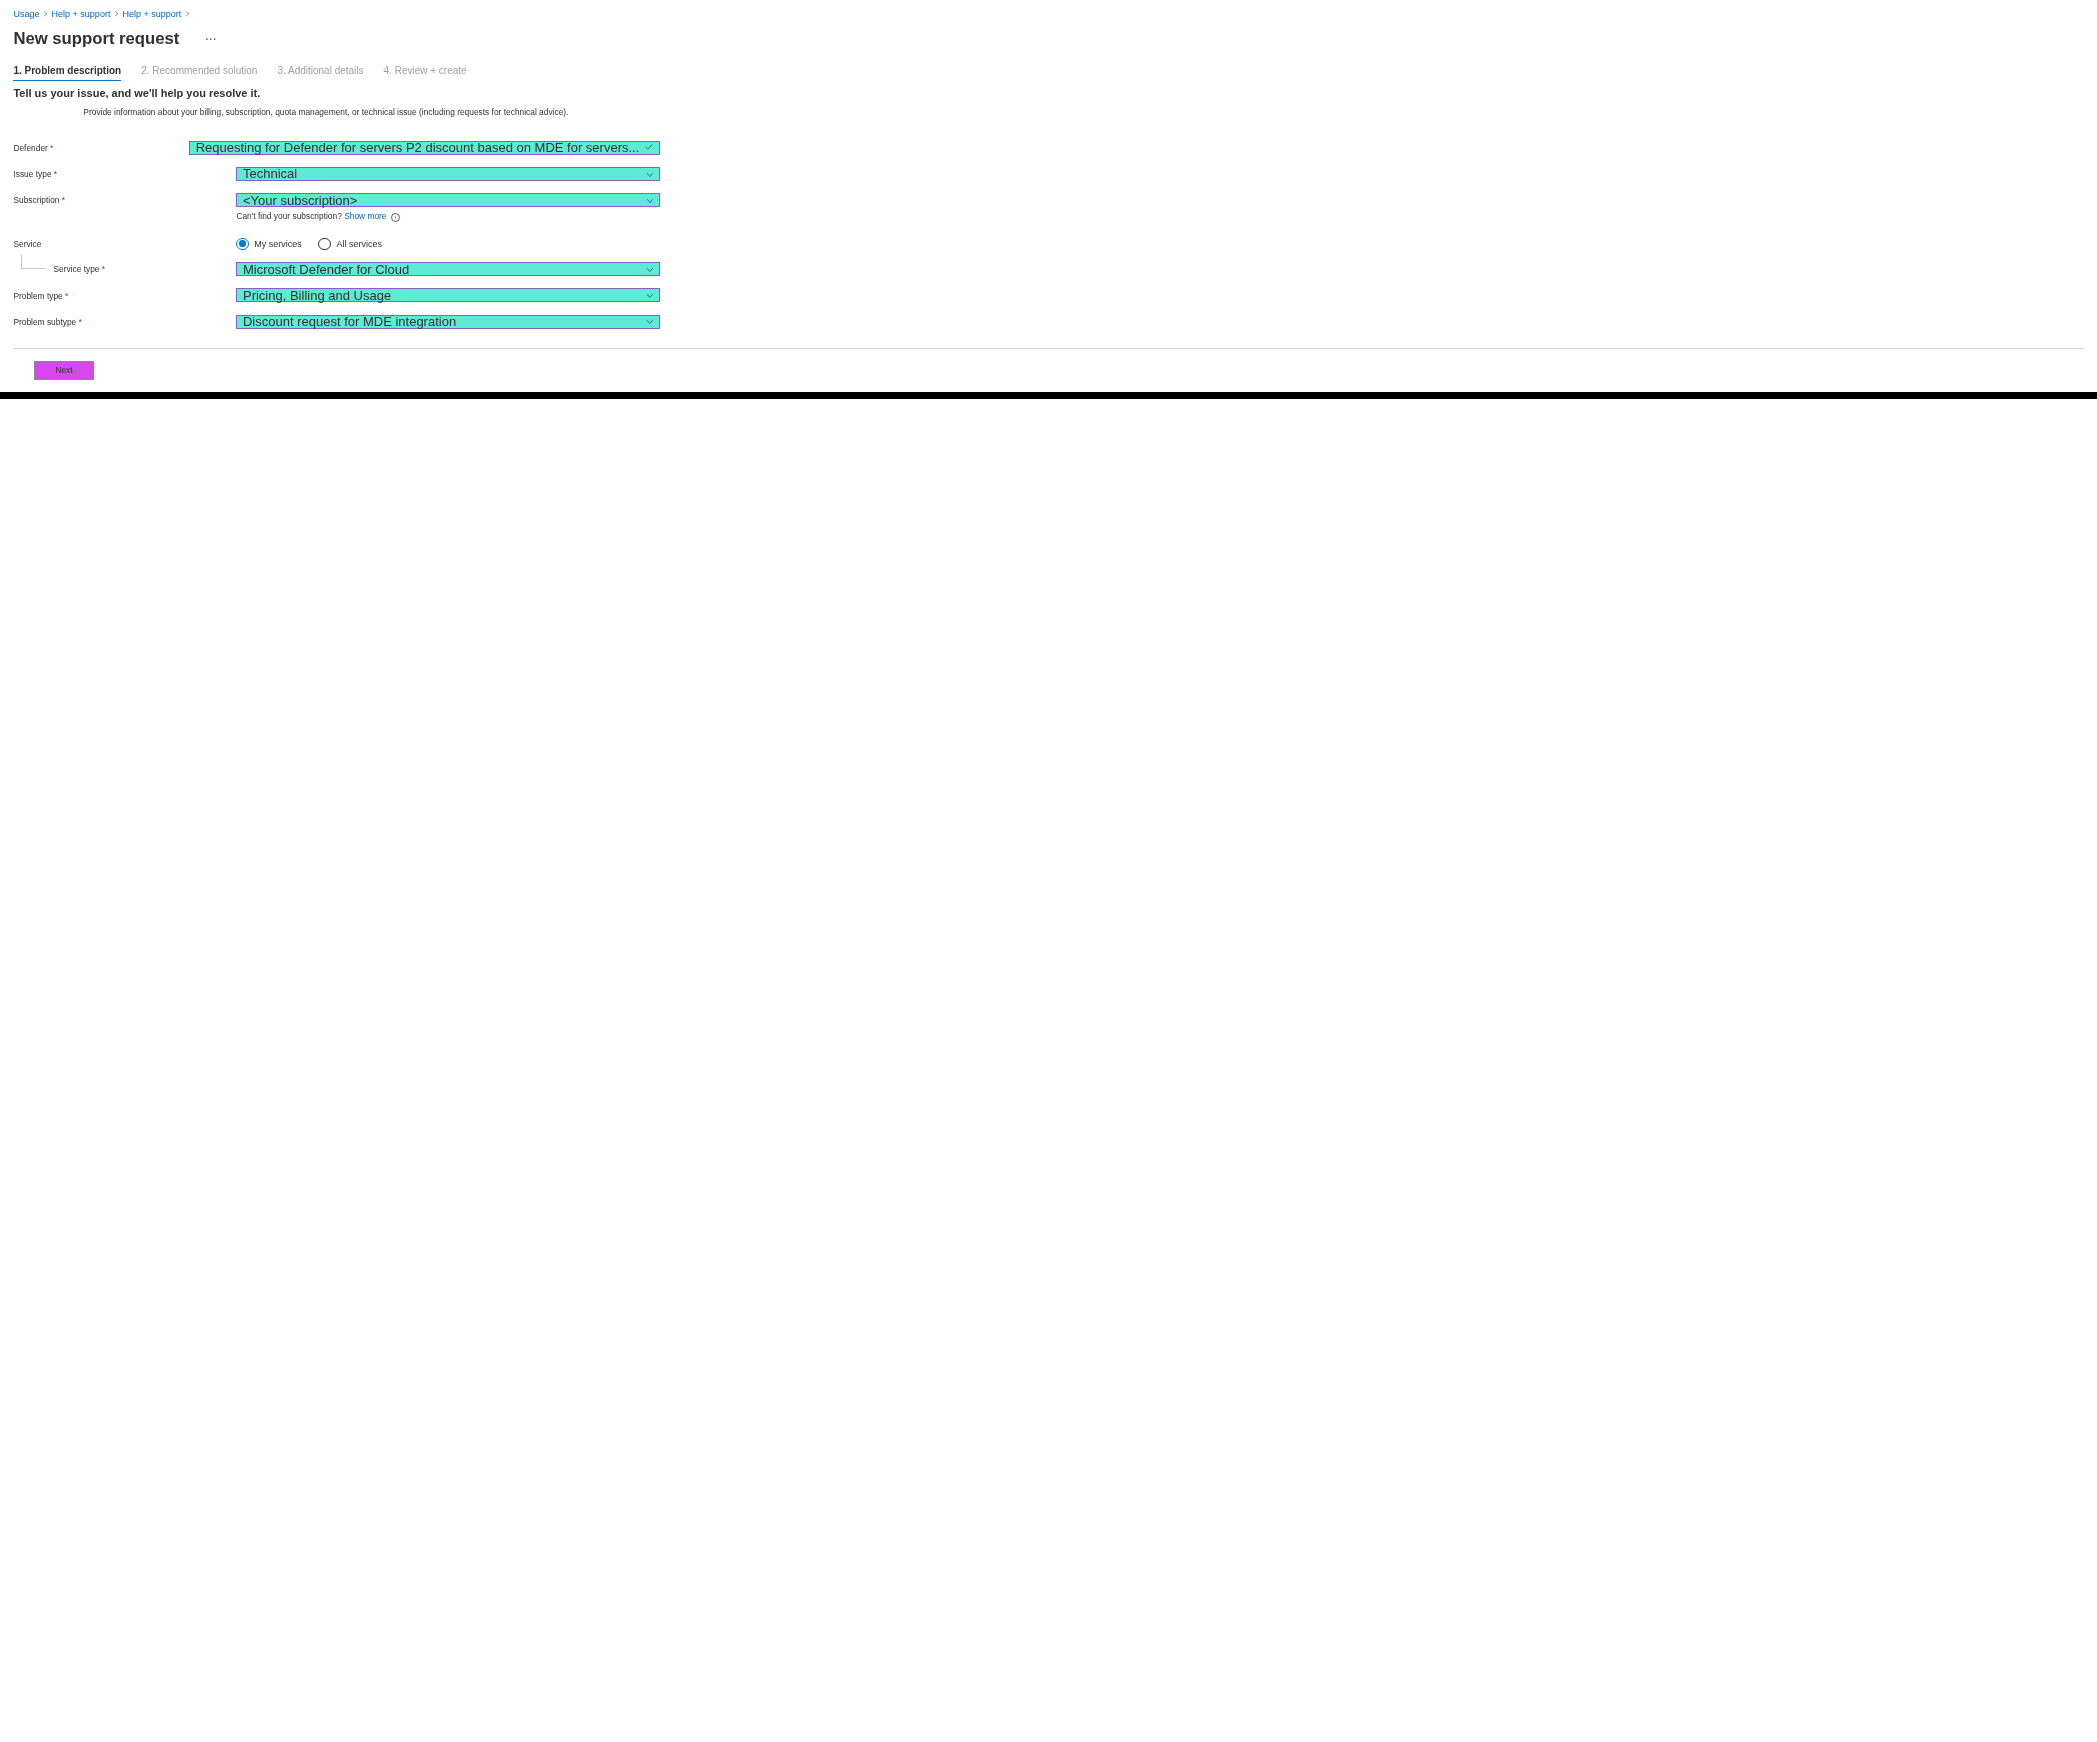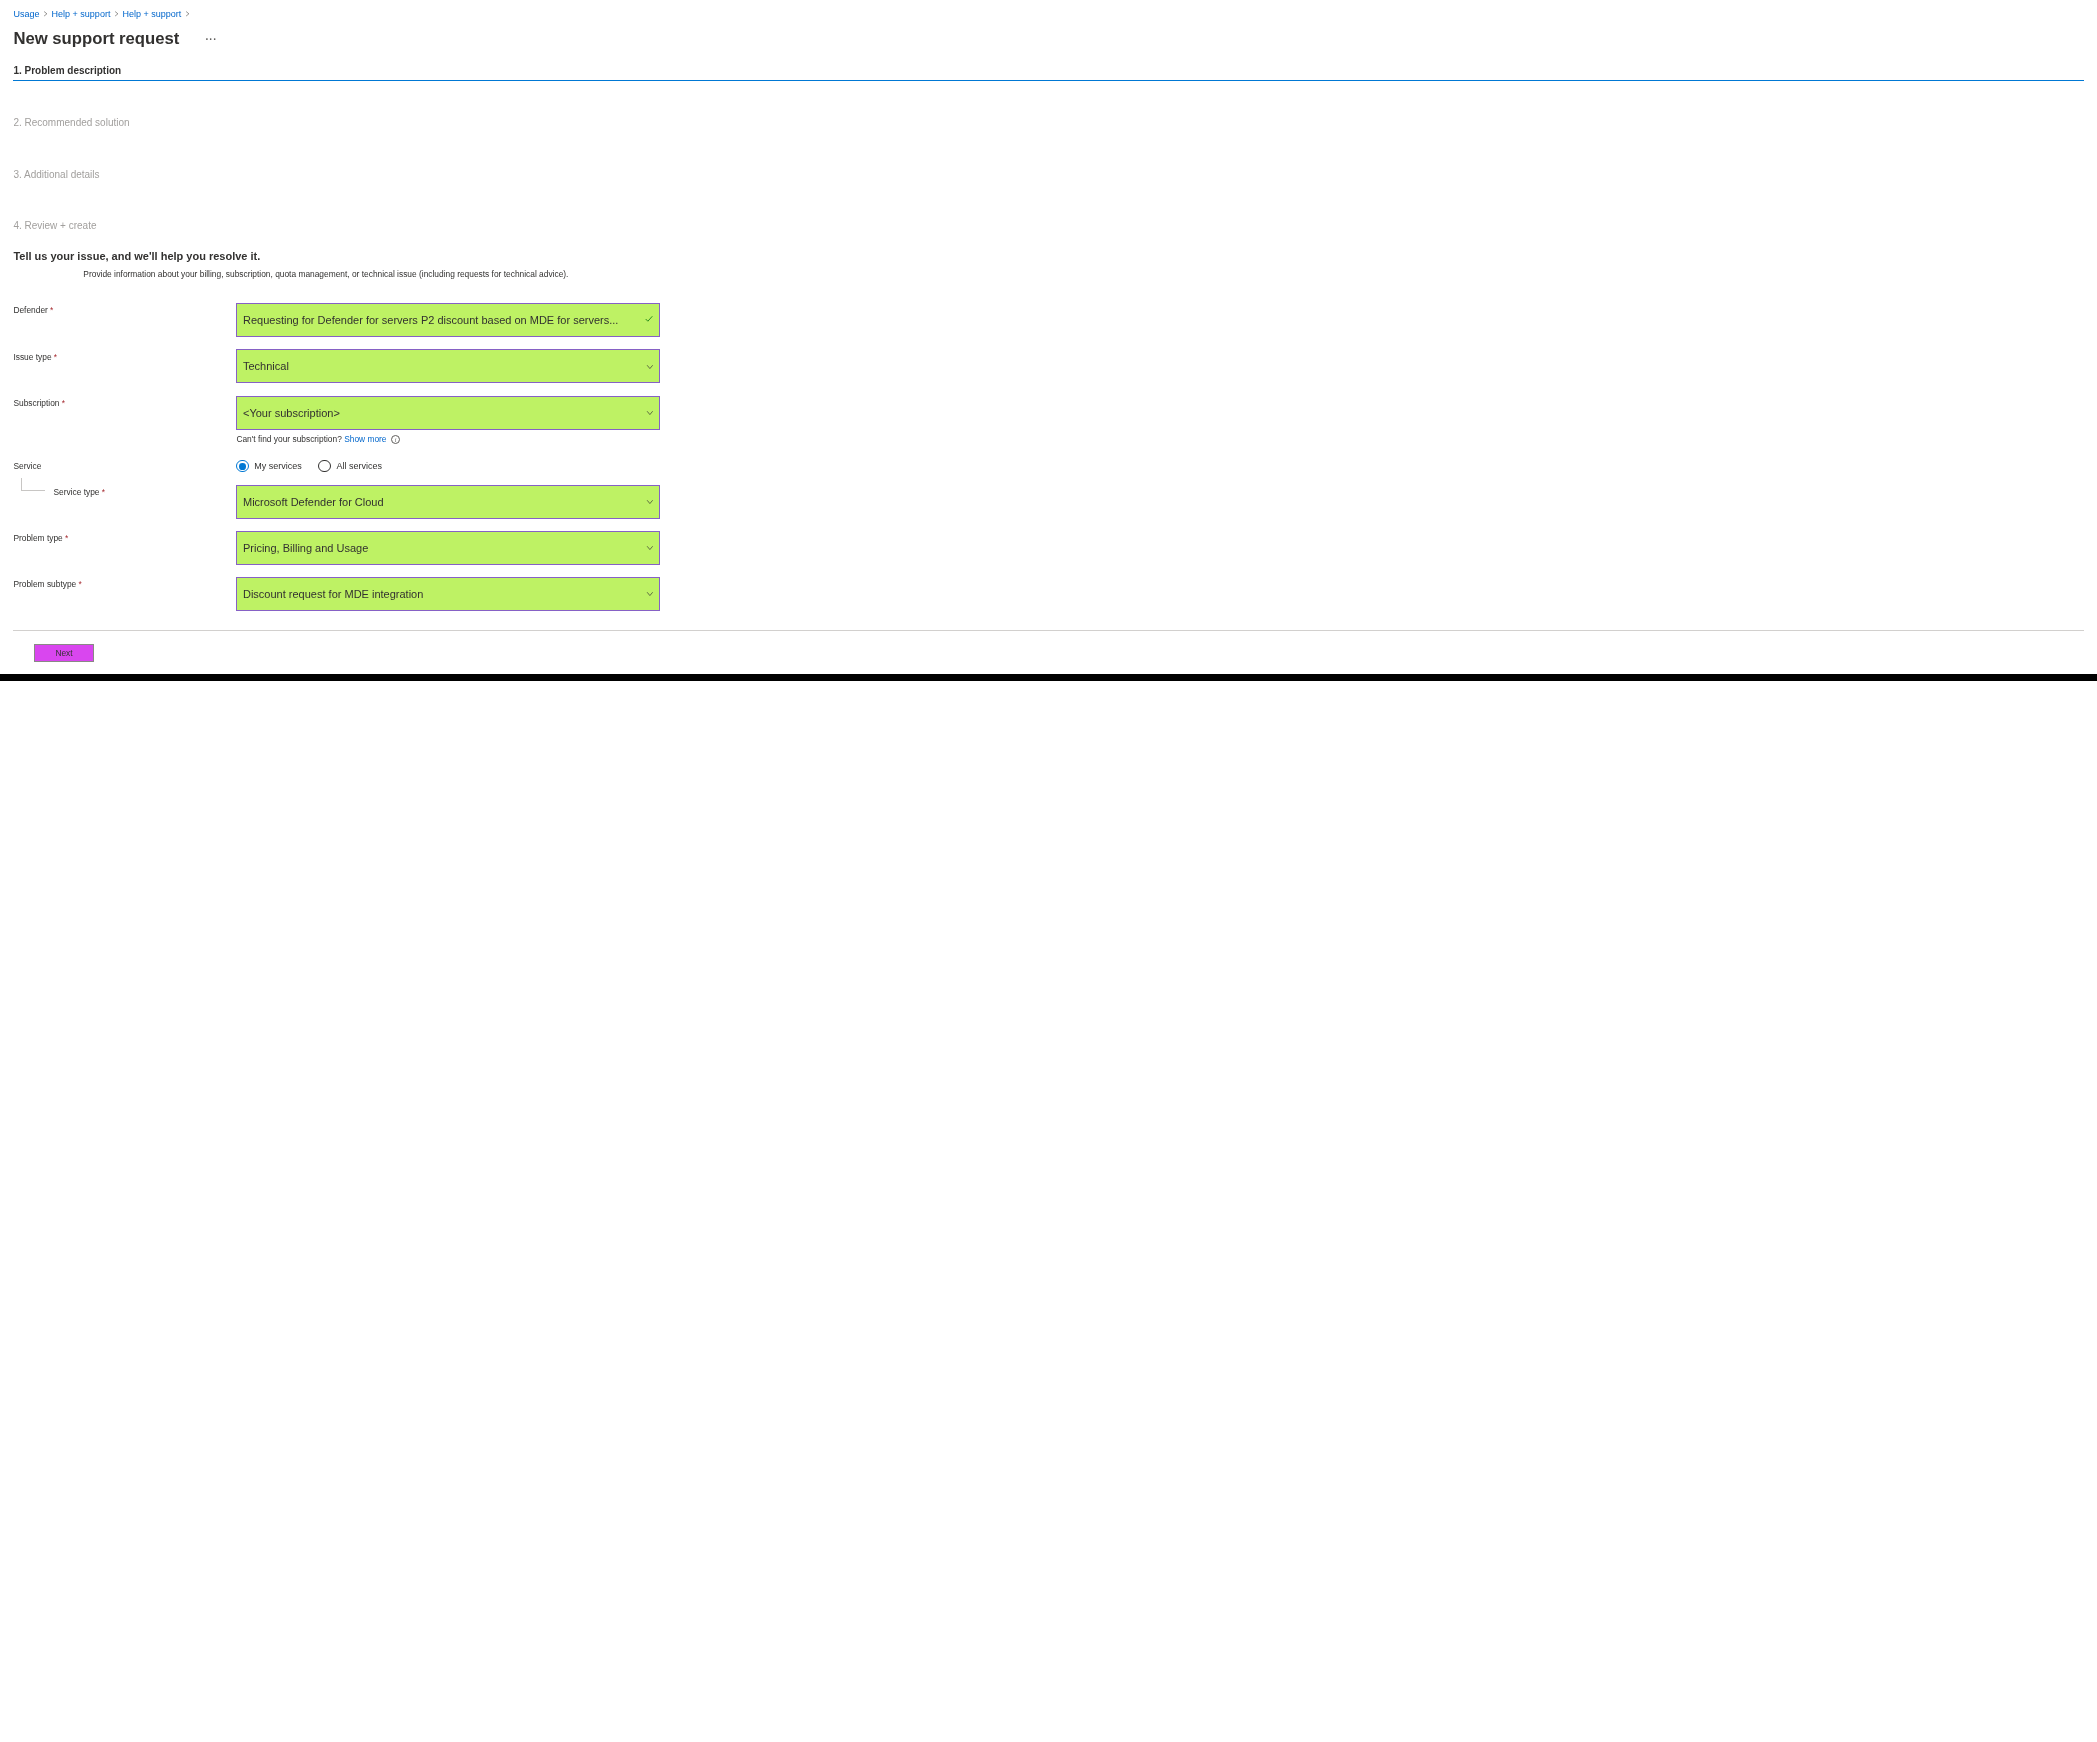--- a/index.html
+++ b/index.html
@@ -35,24 +35,23 @@
     margin-bottom: 15.6px;
   }
   .ellipsis {
     font-size: 10px;
     color: #605e5c;
     cursor: pointer;
     letter-spacing: 0.6px;
   }
   .tabs {
     display: flex;
-    gap: 36px;
+    gap: 20px;
     border-bottom: 0;
-    margin-bottom: 14px;
-    flex-direction: column;
+    margin-bottom: 6px;
   }
   .tab {
     font-size: 10px;
     color: #a19f9d;
     padding-bottom: 4.5px;
     cursor: pointer;
     white-space: nowrap;
   }
   .tab.active {
     color: #323130;
@@ -97,26 +96,26 @@
     width: 23.4px;
     height: 13.4px;
     border-left: 0.6px solid #c8c6c4;
     border-bottom: 0.6px solid #c8c6c4;
   }
   .req { color: #a4262c; }
   .form-control-col { flex: 1; }
   .control {
     border: 0.6px solid #8661c5;
     padding: 3.3px 5.6px;
-    font-size: 11px;
+    font-size: 13px;
     display: flex;
     align-items: center;
     justify-content: space-between;
-    height: 34px;
-    background: #bef264;
+    height: 14px;
+    background: #5eead4;
     cursor: pointer;
     width: 100%;
   }
   .control-text {
     white-space: nowrap;
     overflow: hidden;
     text-overflow: ellipsis;
   }
   .chev {
     margin-left: 4.5px;

